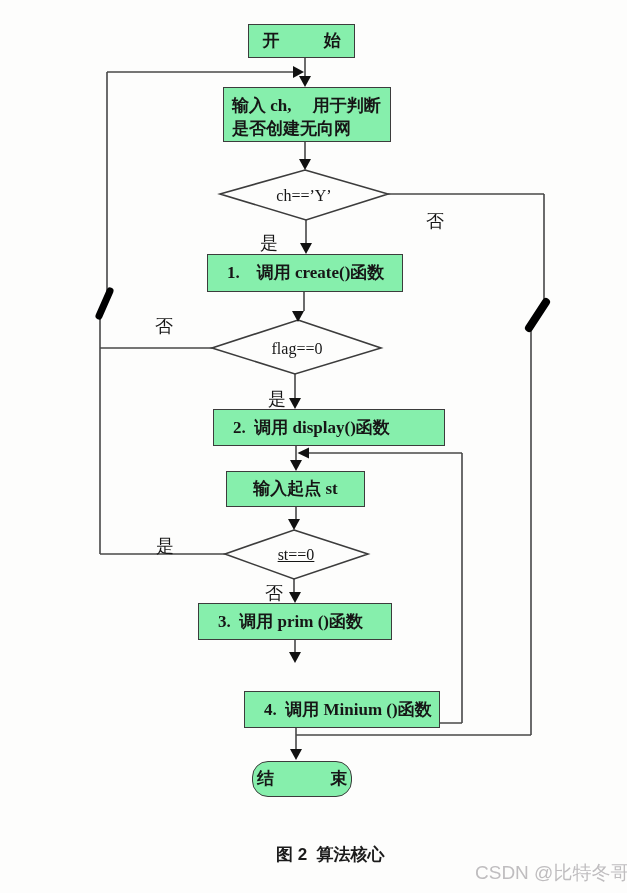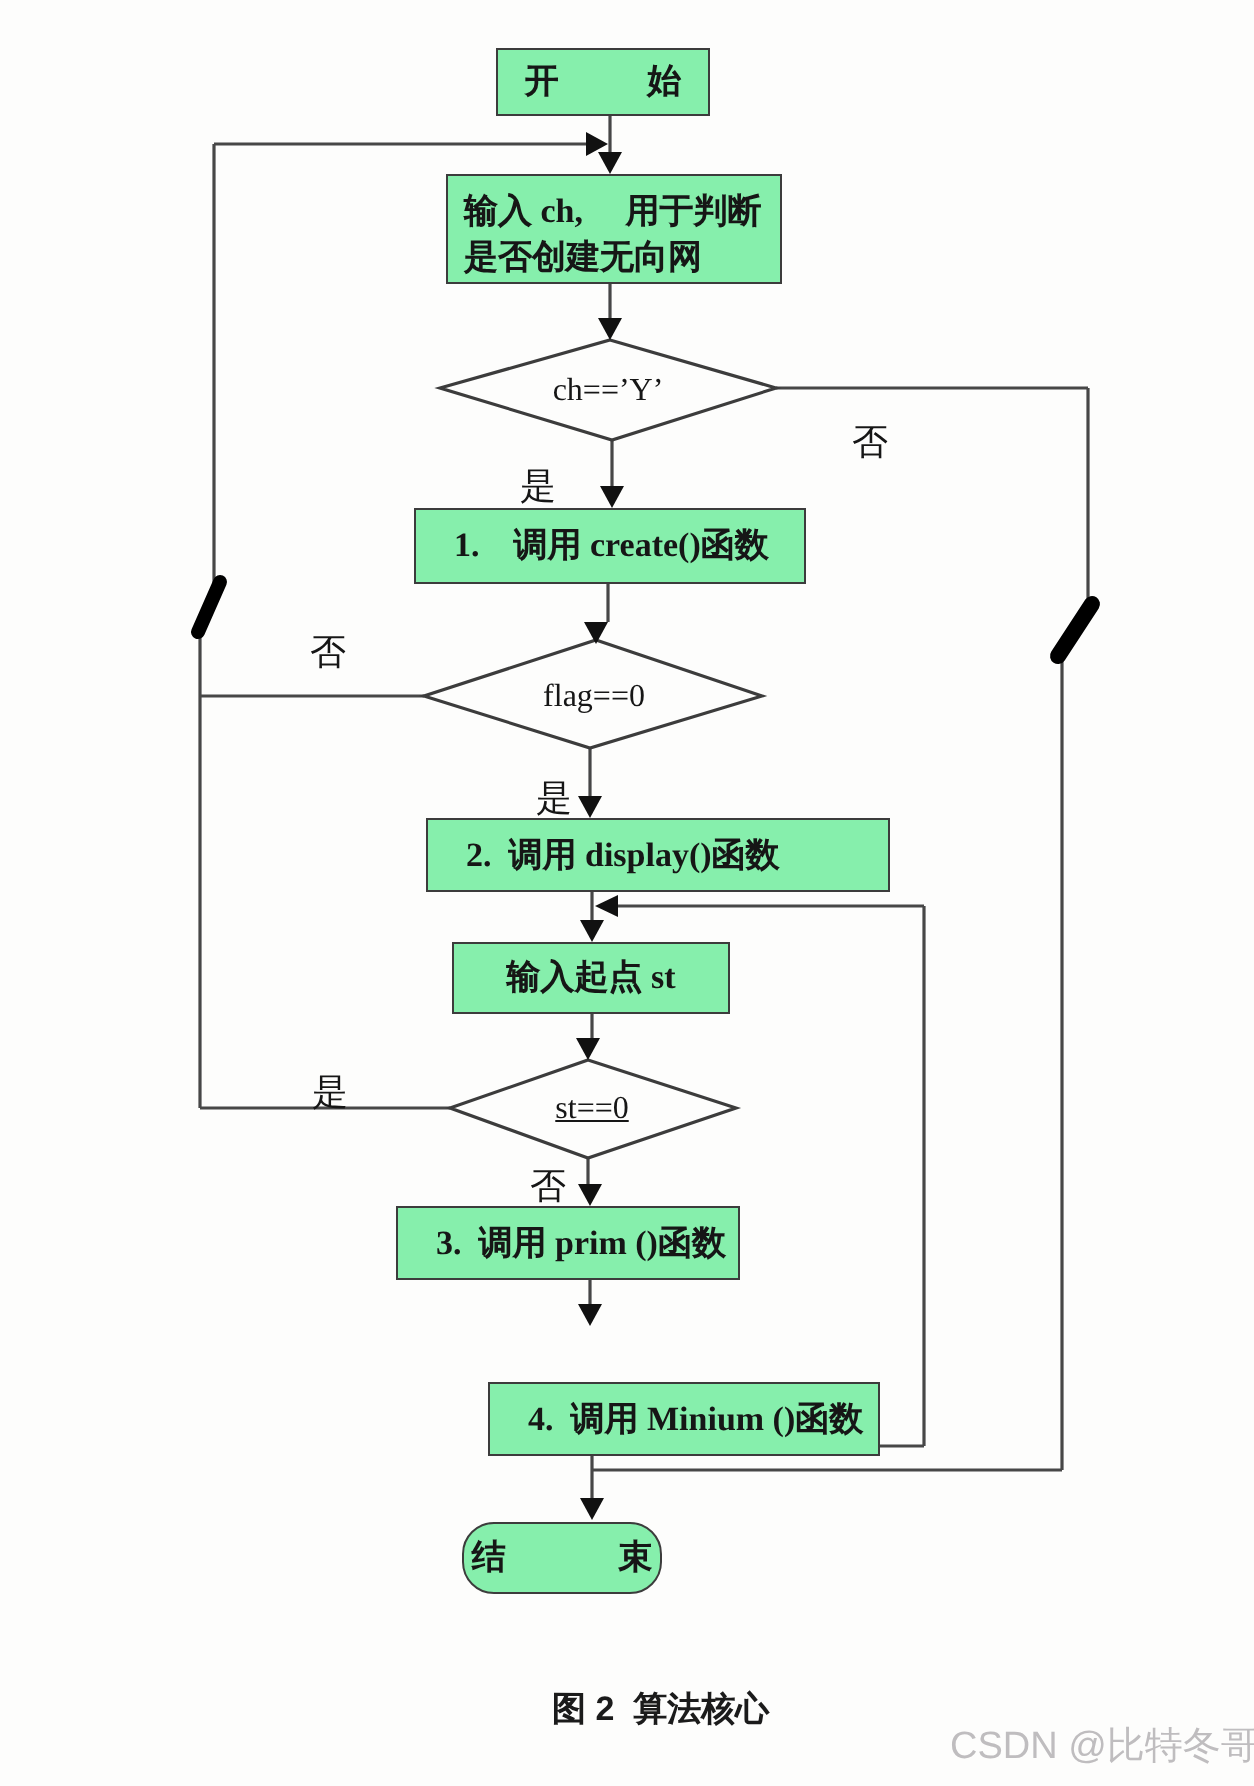--- a/index.html
+++ b/index.html
@@ -121,25 +121,25 @@
   <div class="node" style="left:223px;top:87px;width:168px;height:55px;align-items:flex-start;">
     <span class="input-multi"><span>输入 ch,     用于判断</span><br><span>是否创建无向网</span></span>
   </div>
 
   <div class="node leftpad" style="left:207px;top:254px;width:196px;height:38px;">1.    调用 create()函数</div>
 
   <div class="node leftpad" style="left:197px;top:409px;width:232px;height:37px;margin-left:16px;">2.  调用 display()函数</div>
 
   <div class="node center" style="left:226px;top:471px;width:139px;height:36px;">输入起点 st</div>
 
-  <div class="node leftpad" style="left:198px;top:603px;width:172px;height:37px;">3.  调用 prim ()函数</div>
+  <div class="node leftpad" style="left:198px;top:603px;width:194px;height:37px;">3.  调用 prim ()函数</div>
 
   <div class="node leftpad" style="left:197px;top:691px;width:196px;height:37px;margin-left:47px;">4.  调用 Minium ()函数</div>
 
-  <div class="node center gap-end" style="left:231px;top:761px;width:100px;height:36px;border-radius:16px;">结 束</div>
+  <div class="node center gap-end" style="left:252px;top:761px;width:100px;height:36px;border-radius:16px;">结 束</div>
 
   <div class="dlabel" style="left:304px;top:196px;">ch==’Y’</div>
   <div class="dlabel" style="left:297px;top:349px;">flag==0</div>
   <div class="dlabel" style="left:296px;top:555px;text-decoration:underline;">st==0</div>
 
   <div class="blabel" style="left:260px;top:231px;">是</div>
   <div class="blabel" style="left:426px;top:209px;">否</div>
   <div class="blabel" style="left:155px;top:314px;">否</div>
   <div class="blabel" style="left:268px;top:387px;">是</div>
   <div class="blabel" style="left:156px;top:534px;">是</div>

